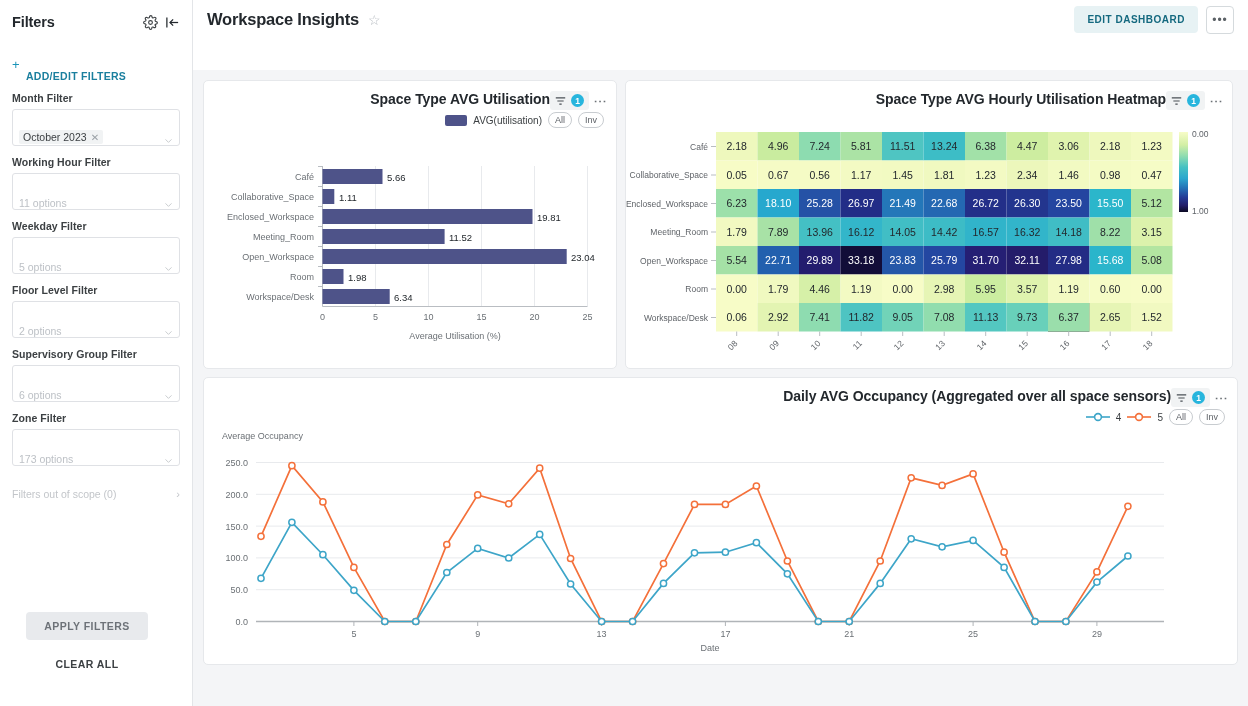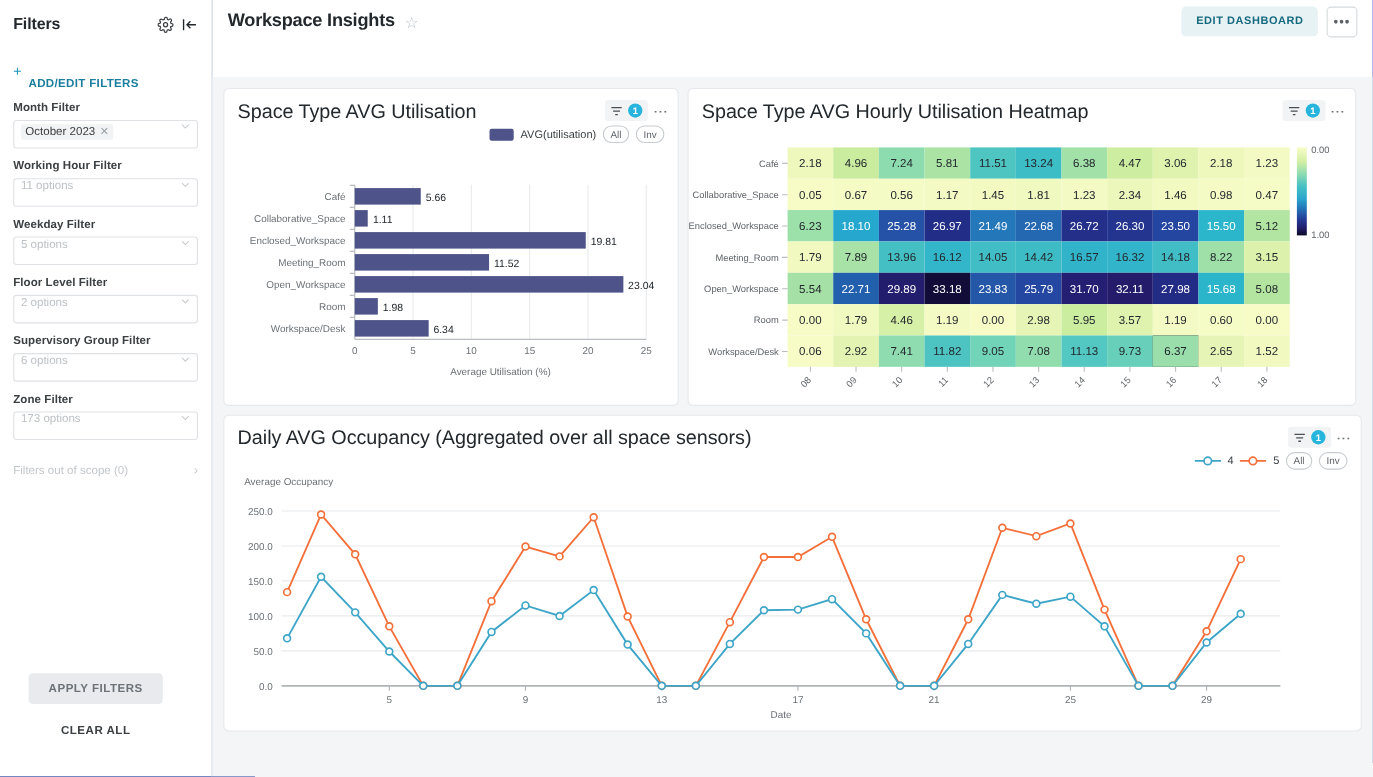--- a/index.html
+++ b/index.html
@@ -27,22 +27,22 @@
   .collapse{width:17px;height:15px;margin-left:5px;}
   .addedit{
     display:flex;align-items:center;gap:6px;padding:6px 12px 10px 12px;
     color:#0e7490;font-size:10.5px;font-weight:bold;letter-spacing:0.3px;cursor:pointer;
   }
   .plus{font-size:13px;line-height:1;color:#1a94b8;font-weight:normal;}
   .addedit .lbl{color:#1a7f9e;margin-top:24px;}
   .filter-group{padding:0 12px;margin-bottom:10px;}
   .filter-label{font-size:10.5px;font-weight:bold;color:#3c4043;margin-bottom:5px;letter-spacing:0.05px;}
   .select{
-    height:26px;border:1px solid #dfe1e5;border-radius:3px;background:#fff;
-    display:flex;align-items:flex-start;padding:0 6px;box-sizing:border-box;cursor:pointer;
+    height:37px;border:1px solid #dfe1e5;border-radius:3px;background:#fff;
+    display:flex;align-items:flex-end;padding:0 6px;box-sizing:border-box;cursor:pointer;
   }
   .select .val{font-size:10.5px;color:#bdc1c6;flex:1;white-space:nowrap;overflow:hidden;}
   .chev{width:9px;height:9px;flex:none;opacity:.55;}
   .chip{
     background:#f1f3f4;border-radius:2px;padding:1px 4px;font-size:10.5px;color:#3c4043;
     display:inline-flex;align-items:center;gap:4px;
   }
   .chip .x{color:#9aa0a6;font-size:10px;cursor:pointer;}
   .oos{
     display:flex;align-items:center;padding:0 12px;margin-top:22px;cursor:pointer;
@@ -91,21 +91,21 @@
   .canvas{
     position:absolute;left:0;top:70px;right:0;bottom:0;background:#f4f5f7;
     padding:10px 10px 0 10px;box-sizing:border-box;
   }
   .row{display:flex;gap:8px;margin-bottom:8px;}
   .panel{
     background:#fff;border:1px solid #e6e8eb;border-radius:5px;box-sizing:border-box;
     position:relative;
   }
   .panel-head{display:flex;align-items:flex-start;padding:10px 10px 0 12px;}
-  .panel-title{font-size:18px;font-weight:normal;color:#23282d;flex:1;letter-spacing:-0.05px;}
+  .panel-title{font-size:14px;font-weight:bold;color:#23282d;flex:1;letter-spacing:-0.05px;text-align:right;}
   .panel-ctrls{display:flex;align-items:center;gap:6px;}
   .filt-pill{
     display:flex;align-items:center;gap:5px;background:#f1f3f4;border-radius:3px;
     padding:3px 5px;cursor:pointer;
   }
   .filt-ico{width:11px;height:10px;}
   .badge{
     background:#27b5dd;color:#fff;border-radius:50%;width:13px;height:13px;
     font-size:8.5px;display:flex;align-items:center;justify-content:center;font-weight:bold;
   }

